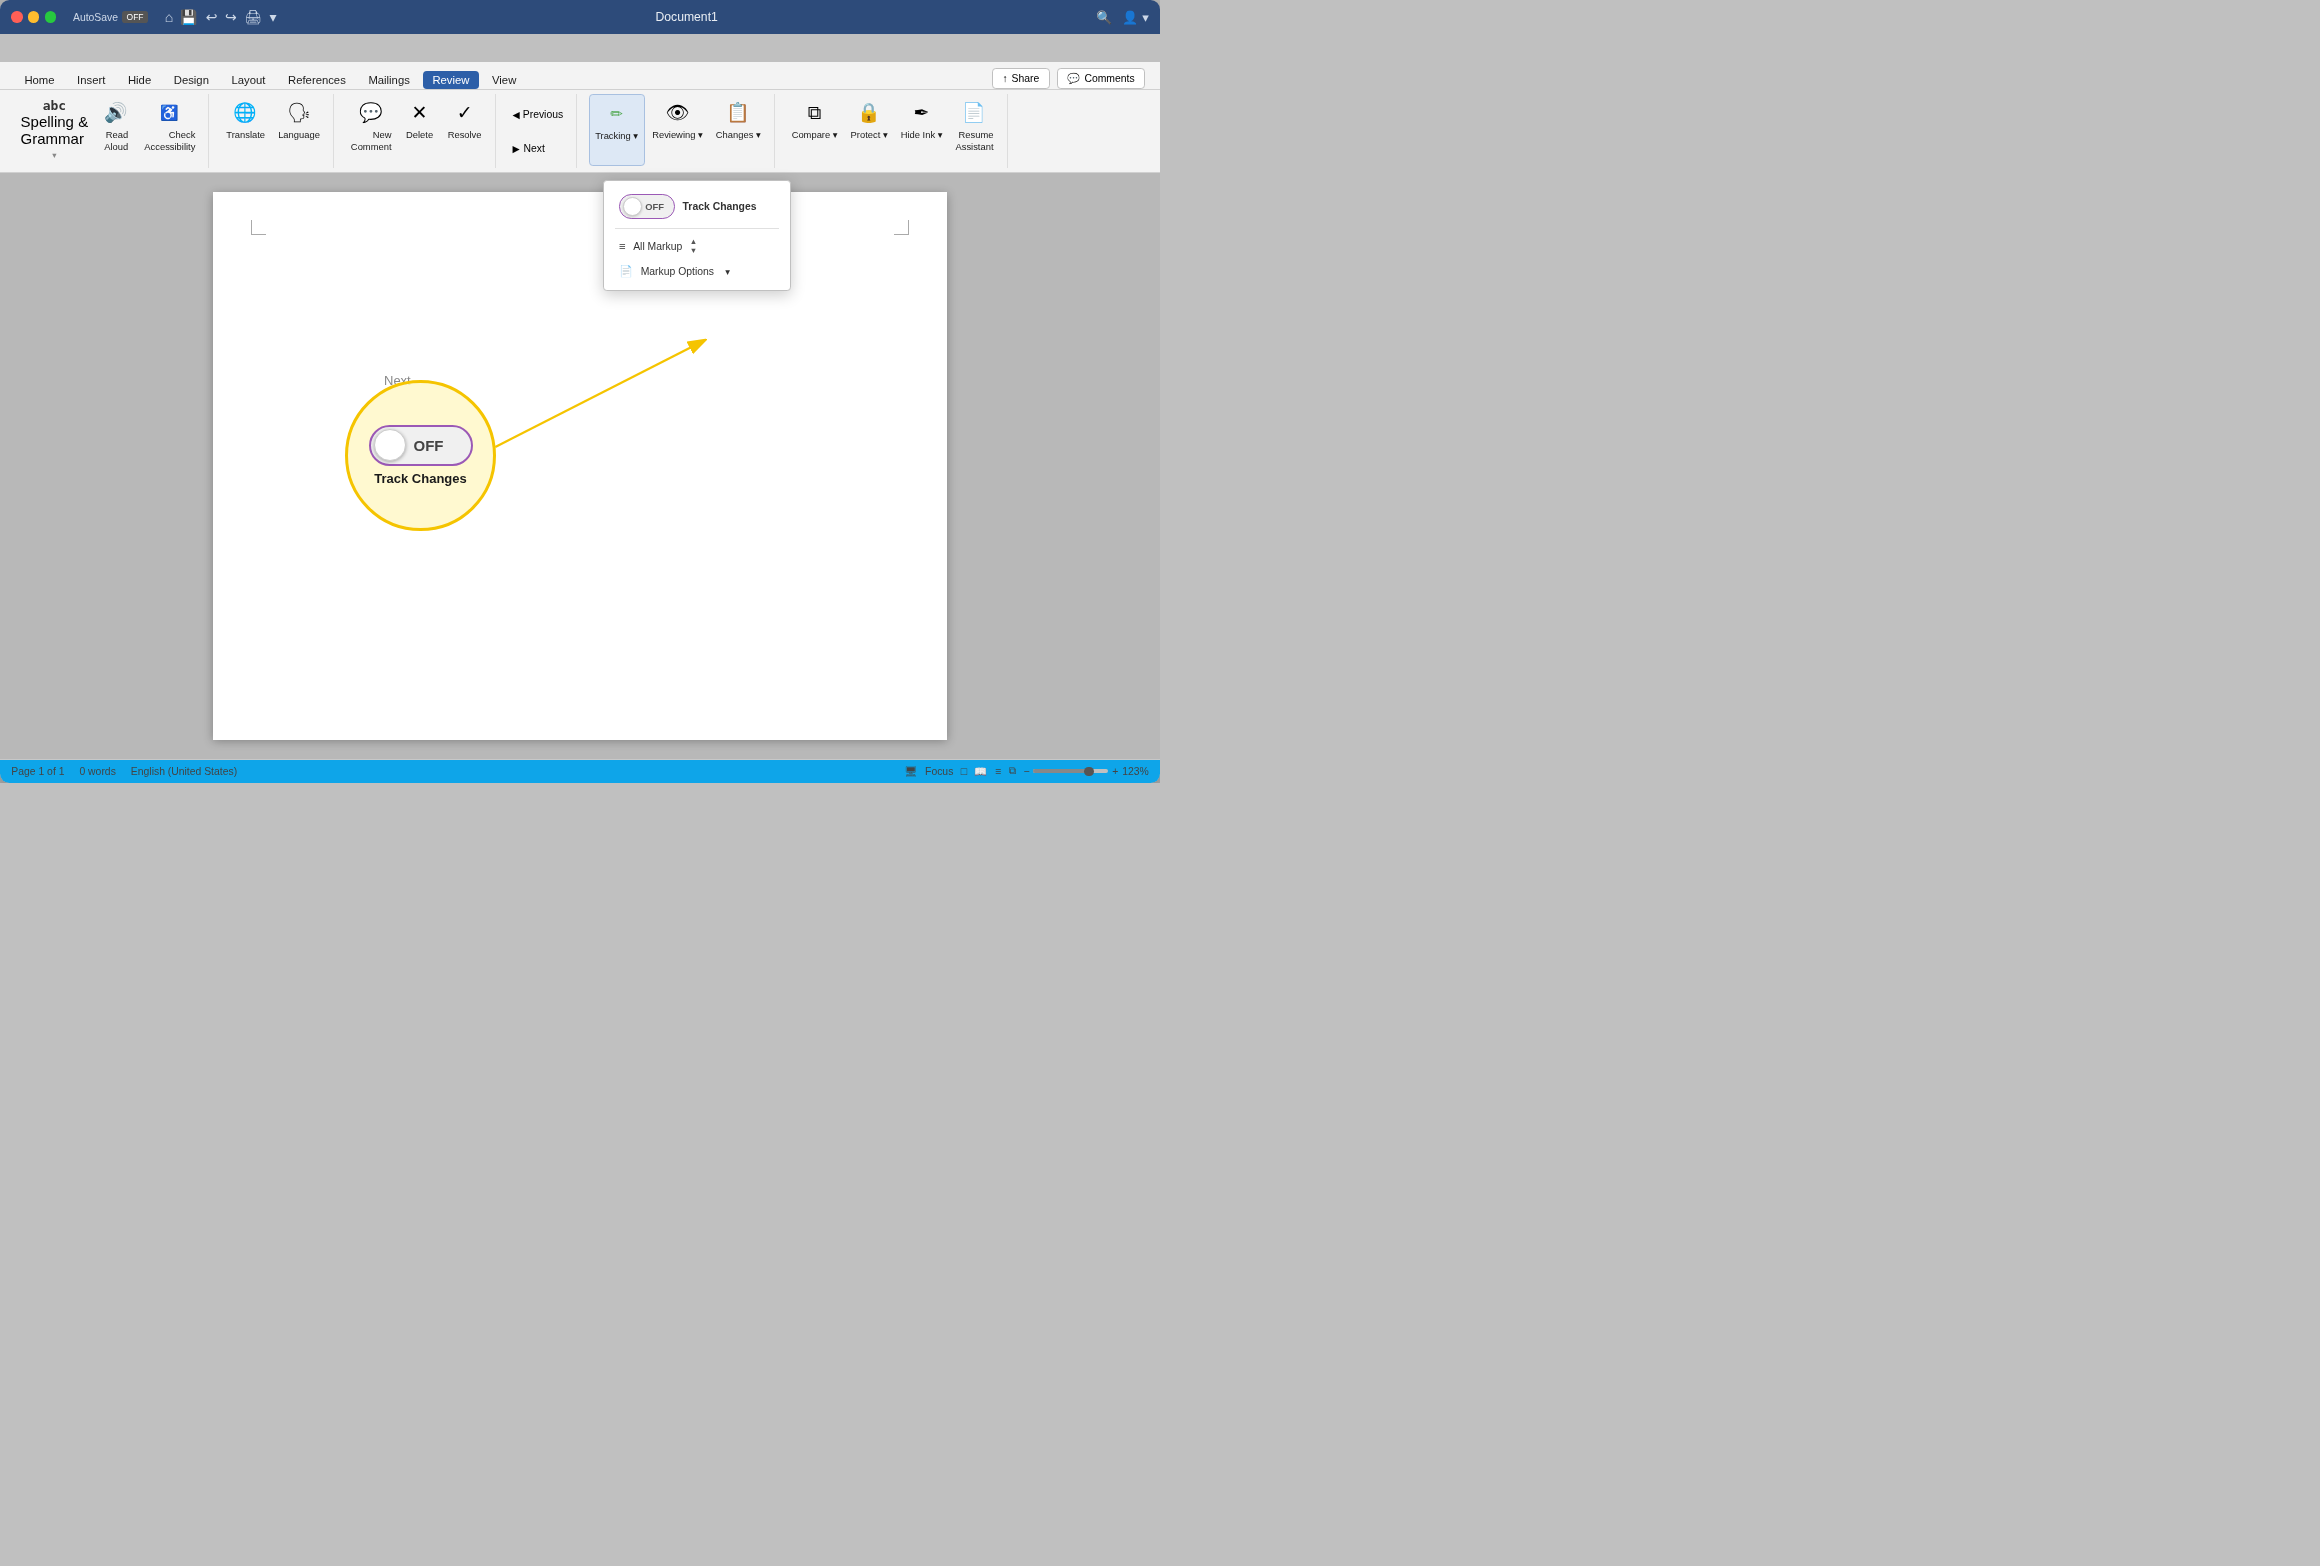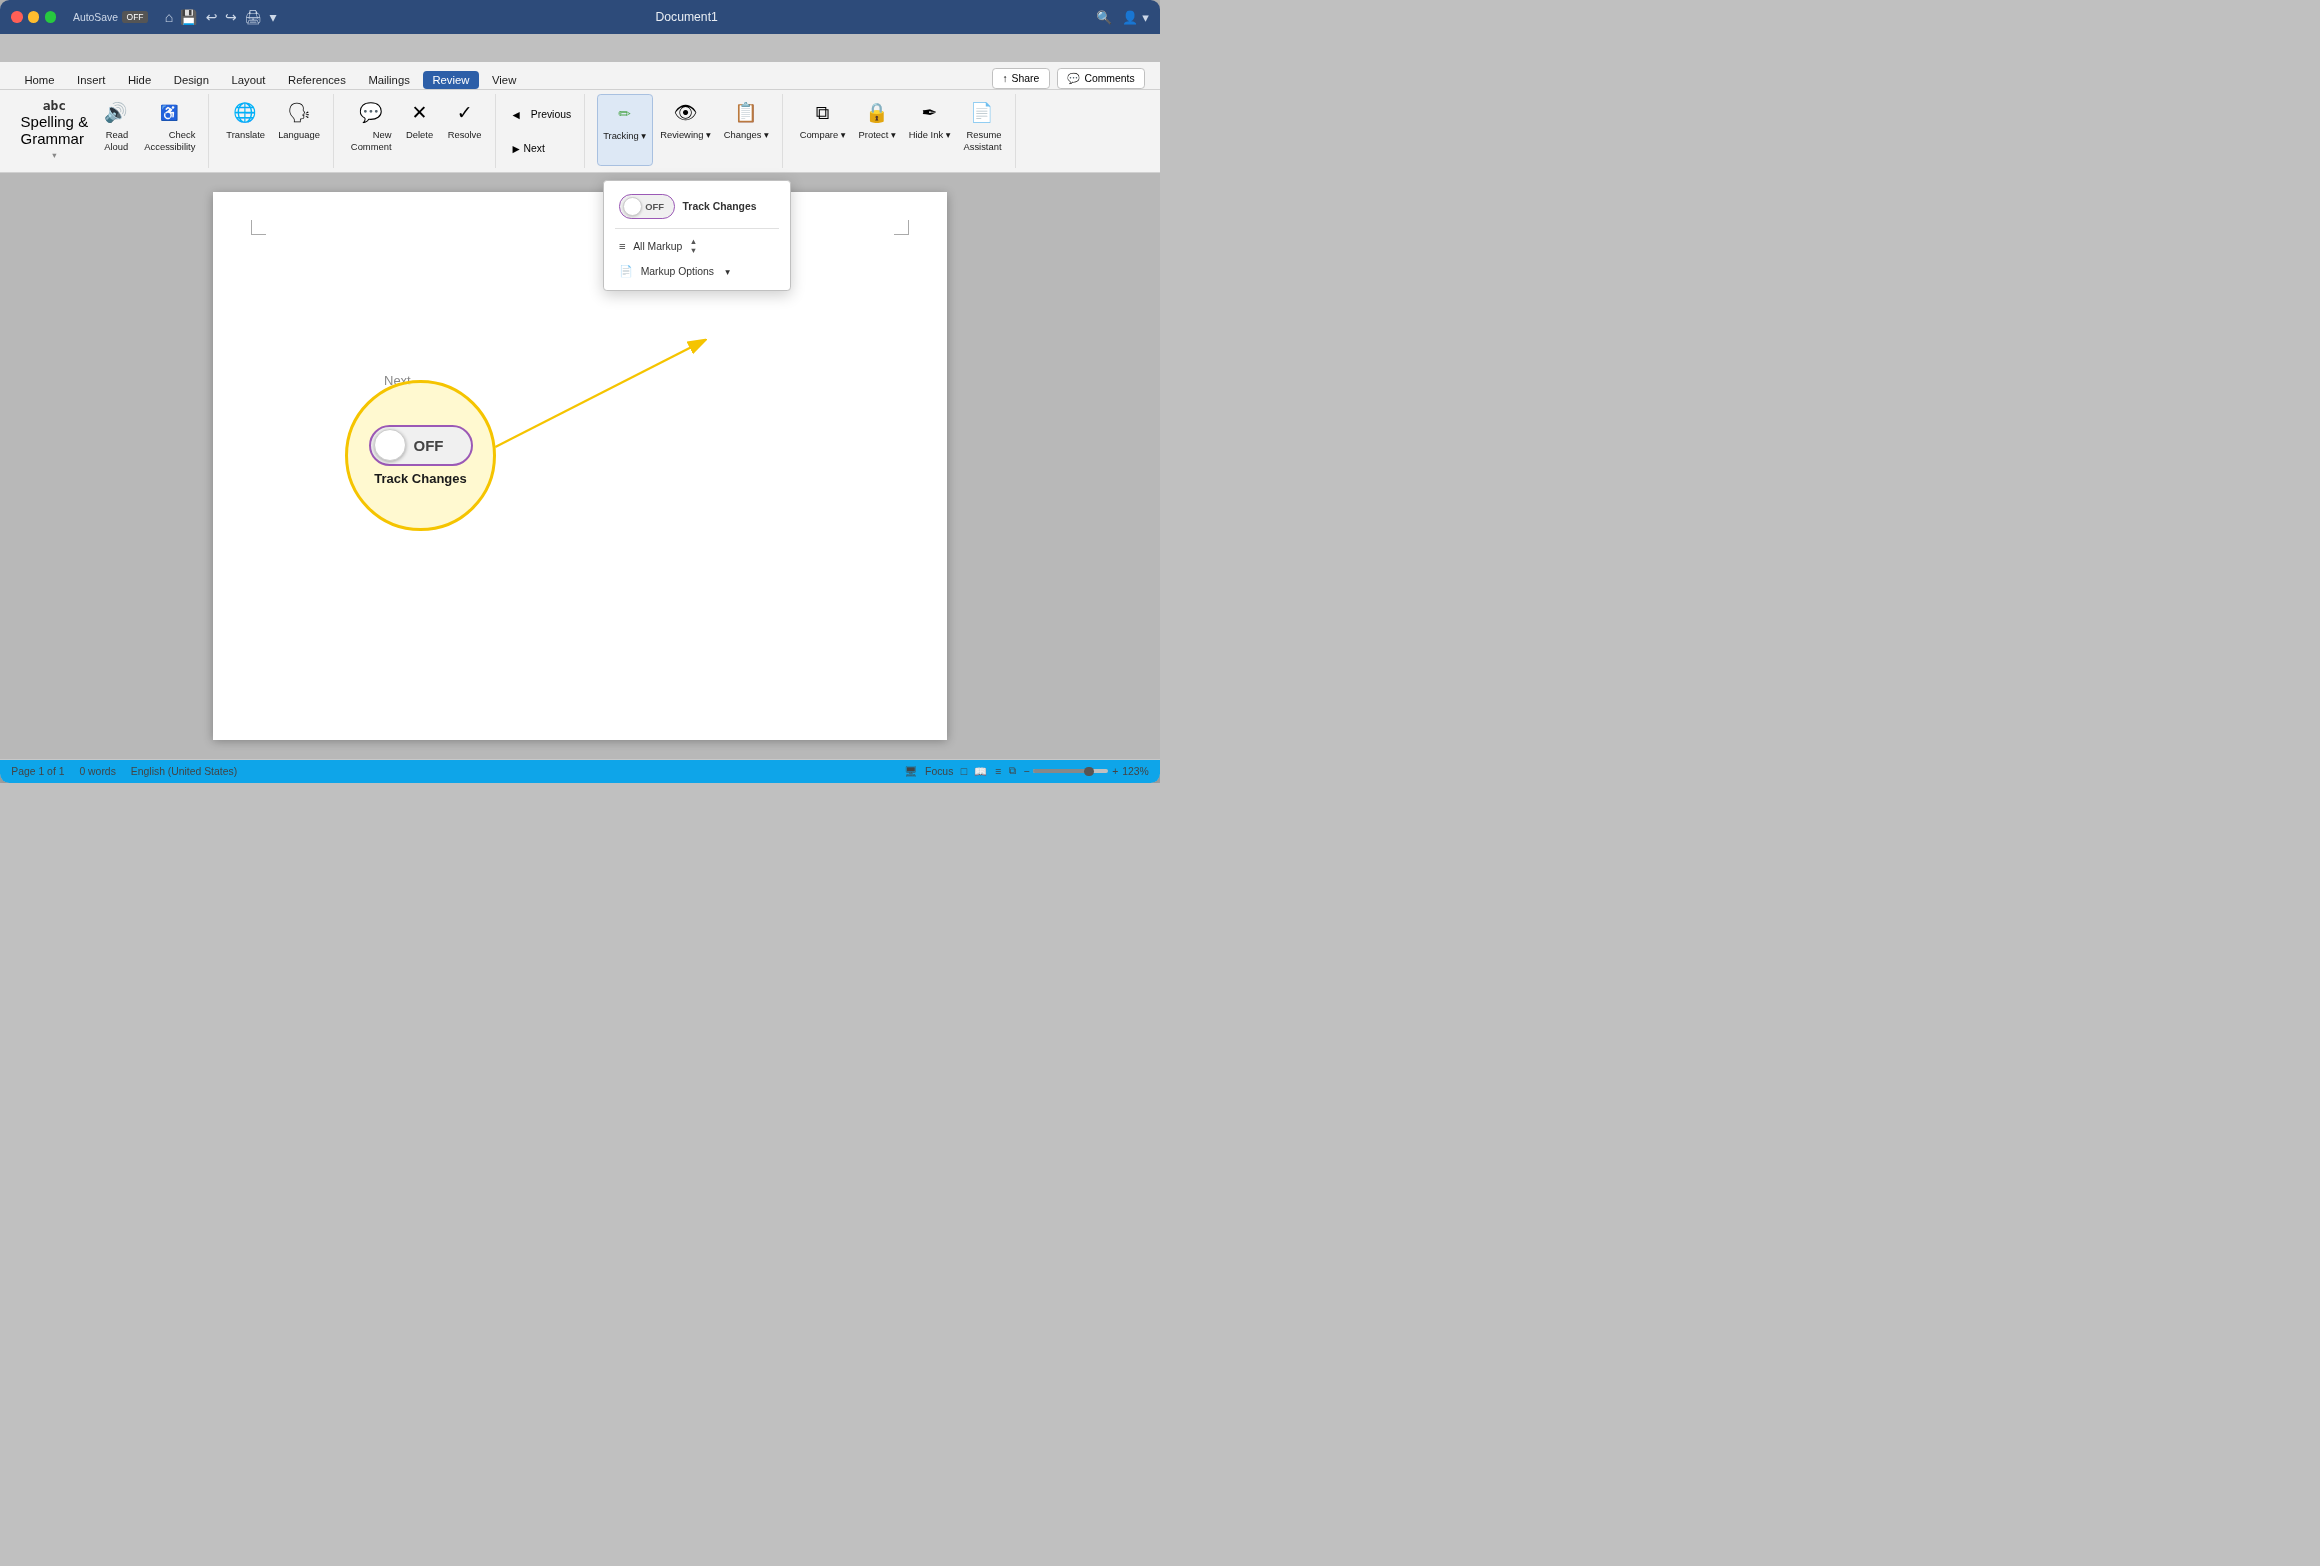--- a/index.html
+++ b/index.html
@@ -529,21 +529,21 @@
       </div>
       <div class="ribbon-btn">
         <div class="icon-area">✓</div>
         <div class="label">Resolve</div>
       </div>
     </div>
 
     <div class="ribbon-group" style="flex-direction:column;justify-content:center;gap:0;">
       <div class="ribbon-btn" style="height:34px;flex-direction:row;justify-content:flex-start;">
         <span style="font-size:9.4px;">◀</span>
-        <span style="font-size:10.4px;margin-left:11px;">Previous</span>
+        <span style="font-size:10.4px;margin-left:3px;">Previous</span>
       </div>
       <div class="ribbon-btn" style="height:34px;flex-direction:row;justify-content:flex-start;">
         <span style="font-size:9.4px;">▶</span>
         <span style="font-size:10.4px;margin-left:3.8px;">Next</span>
       </div>
     </div>
 
     <div class="ribbon-group">
       <div class="ribbon-btn tracking-btn">
         <div class="icon-area" style="font-size:15px;color:#5a5;">✏</div>

